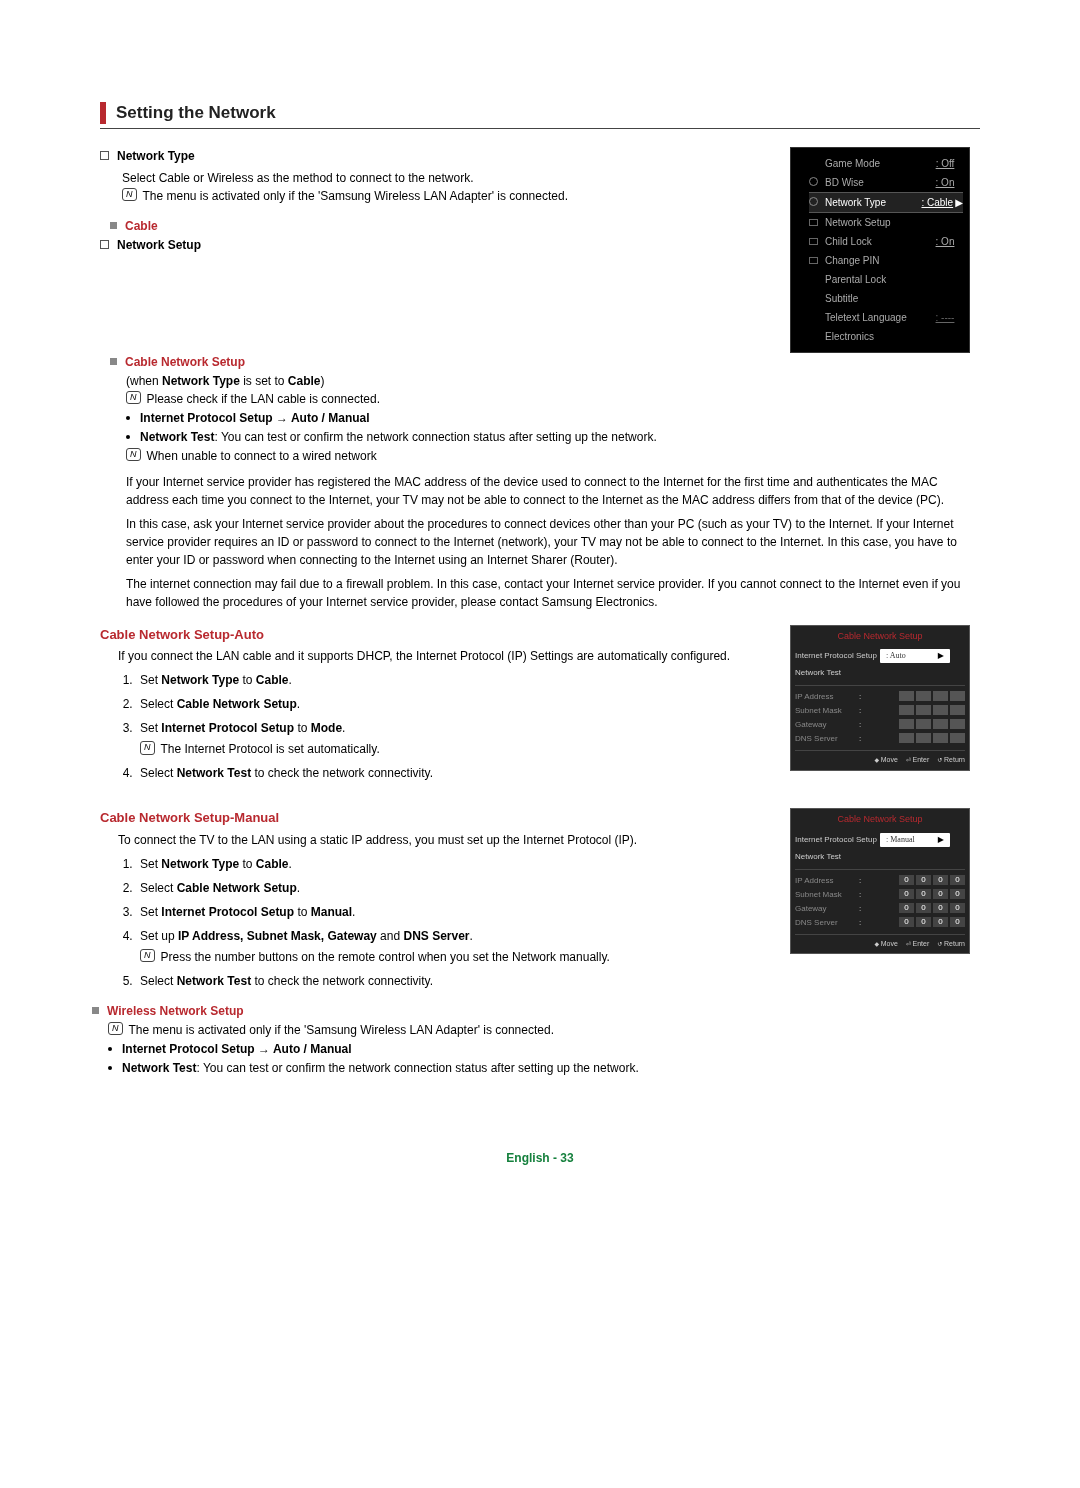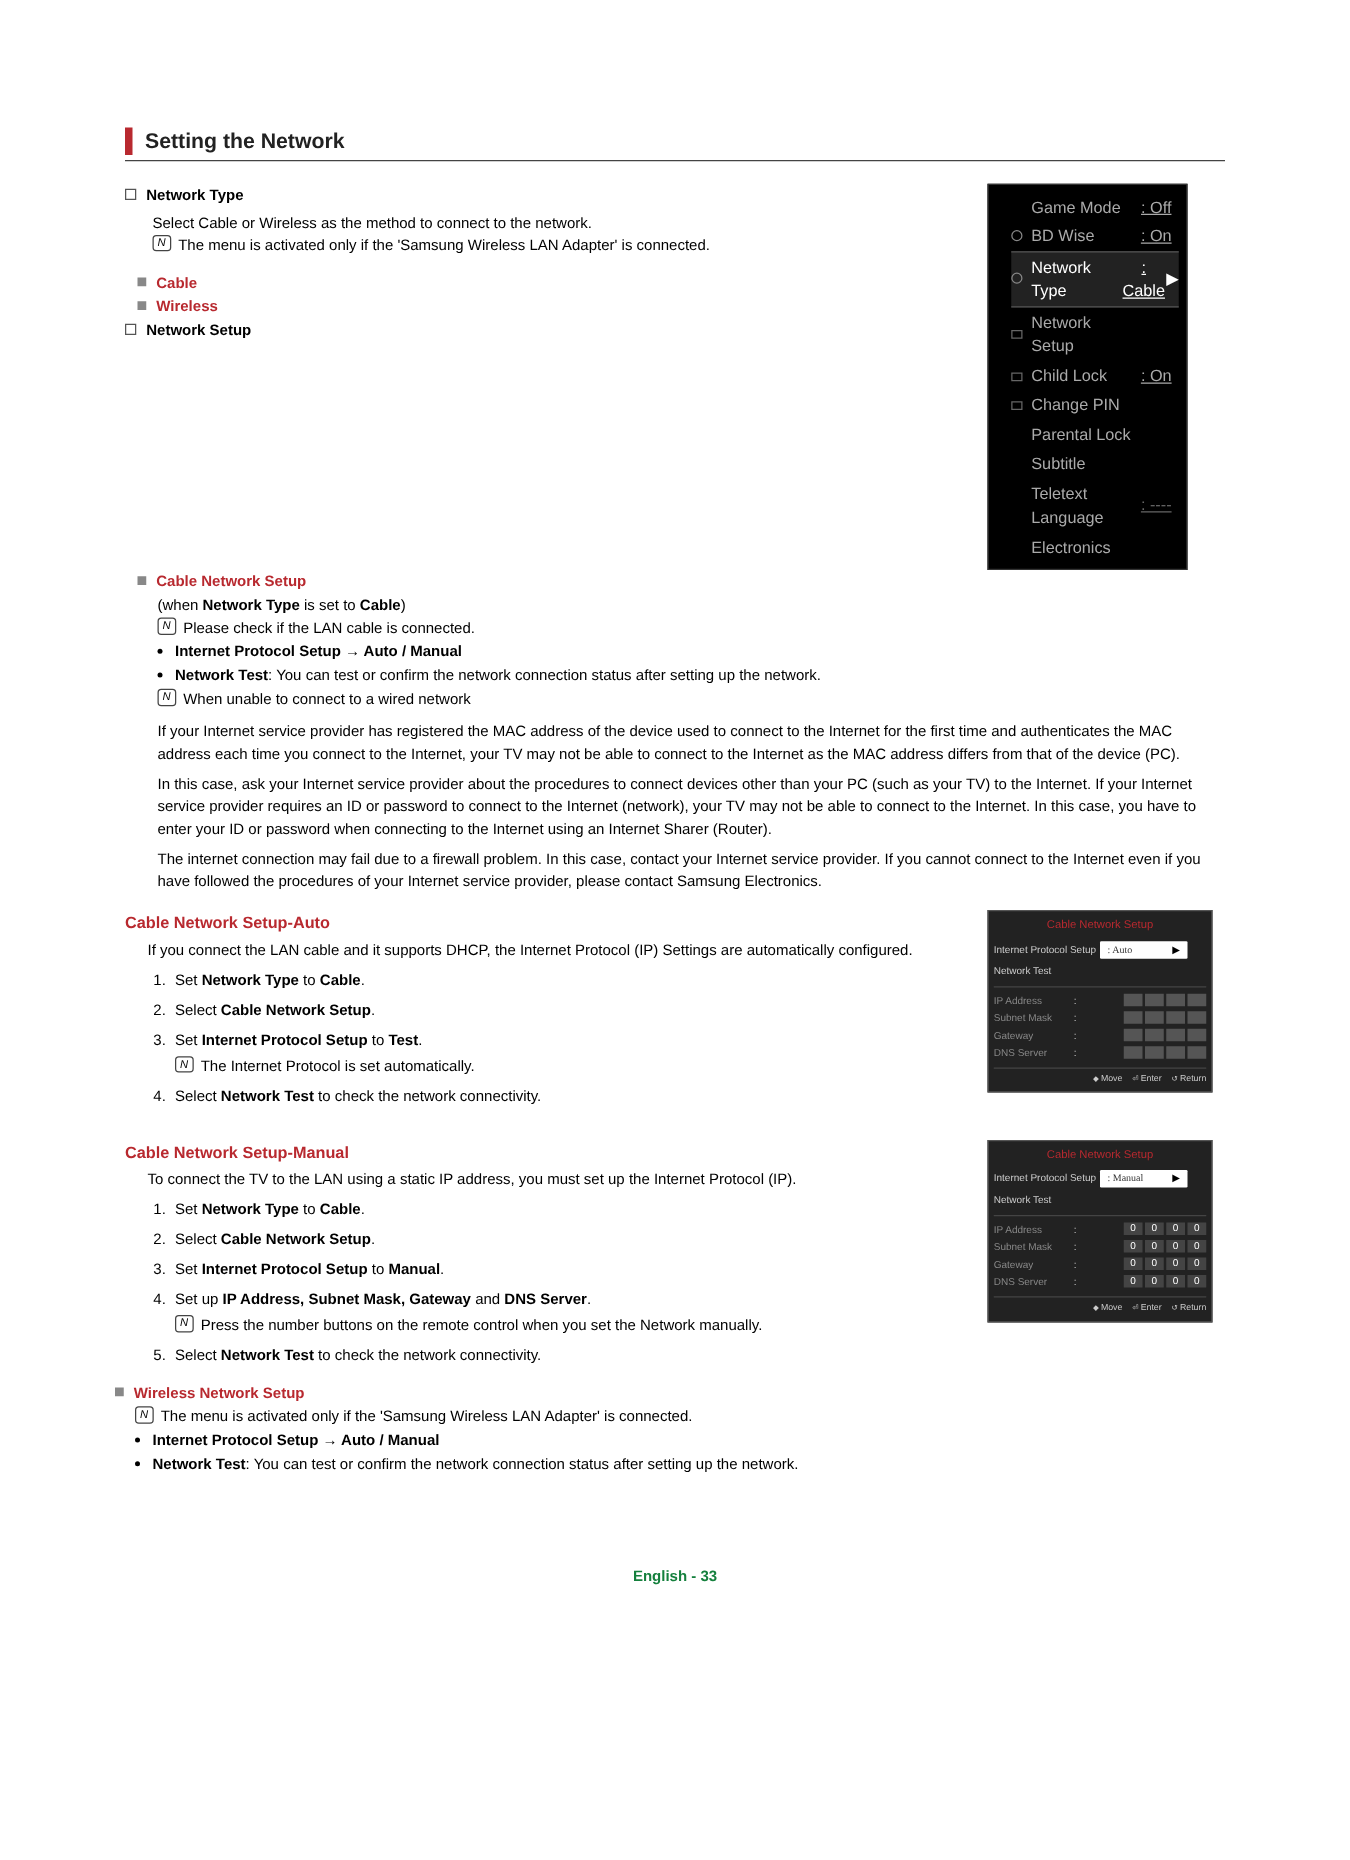--- a/index.html
+++ b/index.html
@@ -60,23 +60,23 @@
   ol.numbered li { margin-bottom: 6px; padding-left: 4px; }
   .subtitle { font-weight: bold; color: #b8292f; font-size: 13px; margin-bottom: 3px; }
   .para-block { margin-left: 28px; margin-top: 8px; }
   .para-block p { margin-bottom: 6px; }
   b { font-weight: bold; }
 
   
   .tv-menu {
     background: #000;
     color: #aaa;
-    font-size: 13px;
+    font-size: 10px;
     padding: 6px;
-    width: 160px;
+    width: 180px;
     border: 1px solid #333;
   }
   .tv-menu .row { display: flex; align-items: center; padding: 2px 0; }
   .tv-menu .row .icon-col { width: 16px; }
   .tv-menu .row .lab { flex: 1; }
   .tv-menu .row .val { width: 36px; text-align: center; text-decoration: underline; }
   .tv-menu .highlight { background: #222; color: #fff; border-top: 1px solid #555; border-bottom: 1px solid #555; }
   .tv-menu .arrow { color: #fff; }
   .tv-menu .gear { width: 9px; height: 9px; border: 1px solid #888; border-radius: 50%; display: inline-block; }
   .tv-menu .rect { width: 9px; height: 7px; border: 1px solid #666; display: inline-block; }
@@ -128,24 +128,20 @@
       <div class="note-row">
         <span class="note-icon">N</span>
         <span>The menu is activated only if the 'Samsung Wireless LAN Adapter' is connected.</span>
       </div>
     </div>
     <div style="margin-left:10px;">
       <div class="sq-bullet">
         <span class="sq"></span>
         <span class="sq-label">Cable</span>
       </div>
-      <div class="sq-bullet">
-        <span class="sq"></span>
-        <span class="sq-label">Wireless</span>
-      </div>
     </div>
 
     <div class="subhead">
       <span class="box-bullet"></span>
       <span>Network Setup</span>
     </div>
   </div>
 
   <div class="right-col">
     <div class="tv-menu">
@@ -243,21 +239,21 @@
 </div>
 
 <div class="main-col" style="margin-top:14px;">
   <div class="left-col">
     <div class="subtitle">Cable Network Setup-Auto</div>
     <div class="indent-1" style="margin-left:18px;">
       <div>If you connect the LAN cable and it supports DHCP, the Internet Protocol (IP) Settings are automatically configured.</div>
       <ol class="numbered" style="margin-left:18px; margin-top:6px;">
         <li><span>Set </span><b>Network Type</b><span> to </span><b>Cable</b><span>.</span></li>
         <li><span>Select </span><b>Cable Network Setup</b><span>.</span></li>
-        <li><span>Set </span><b>Internet Protocol Setup</b><span> to </span><b>Test</b><span>.</span>
+        <li><span>Set </span><b>Internet Protocol Setup</b><span> to </span><b>Mode</b><span>.</span>
           <div class="note-row" style="margin-top:3px;">
               <span class="note-icon">N</span>
               <span>The Internet Protocol is set automatically.</span>
             </div>
         </li>
         <li><span>Select </span><b>Network Test</b><span> to check the network connectivity.</span></li>
       </ol>
     </div>
   </div>
   <div class="right-col">

